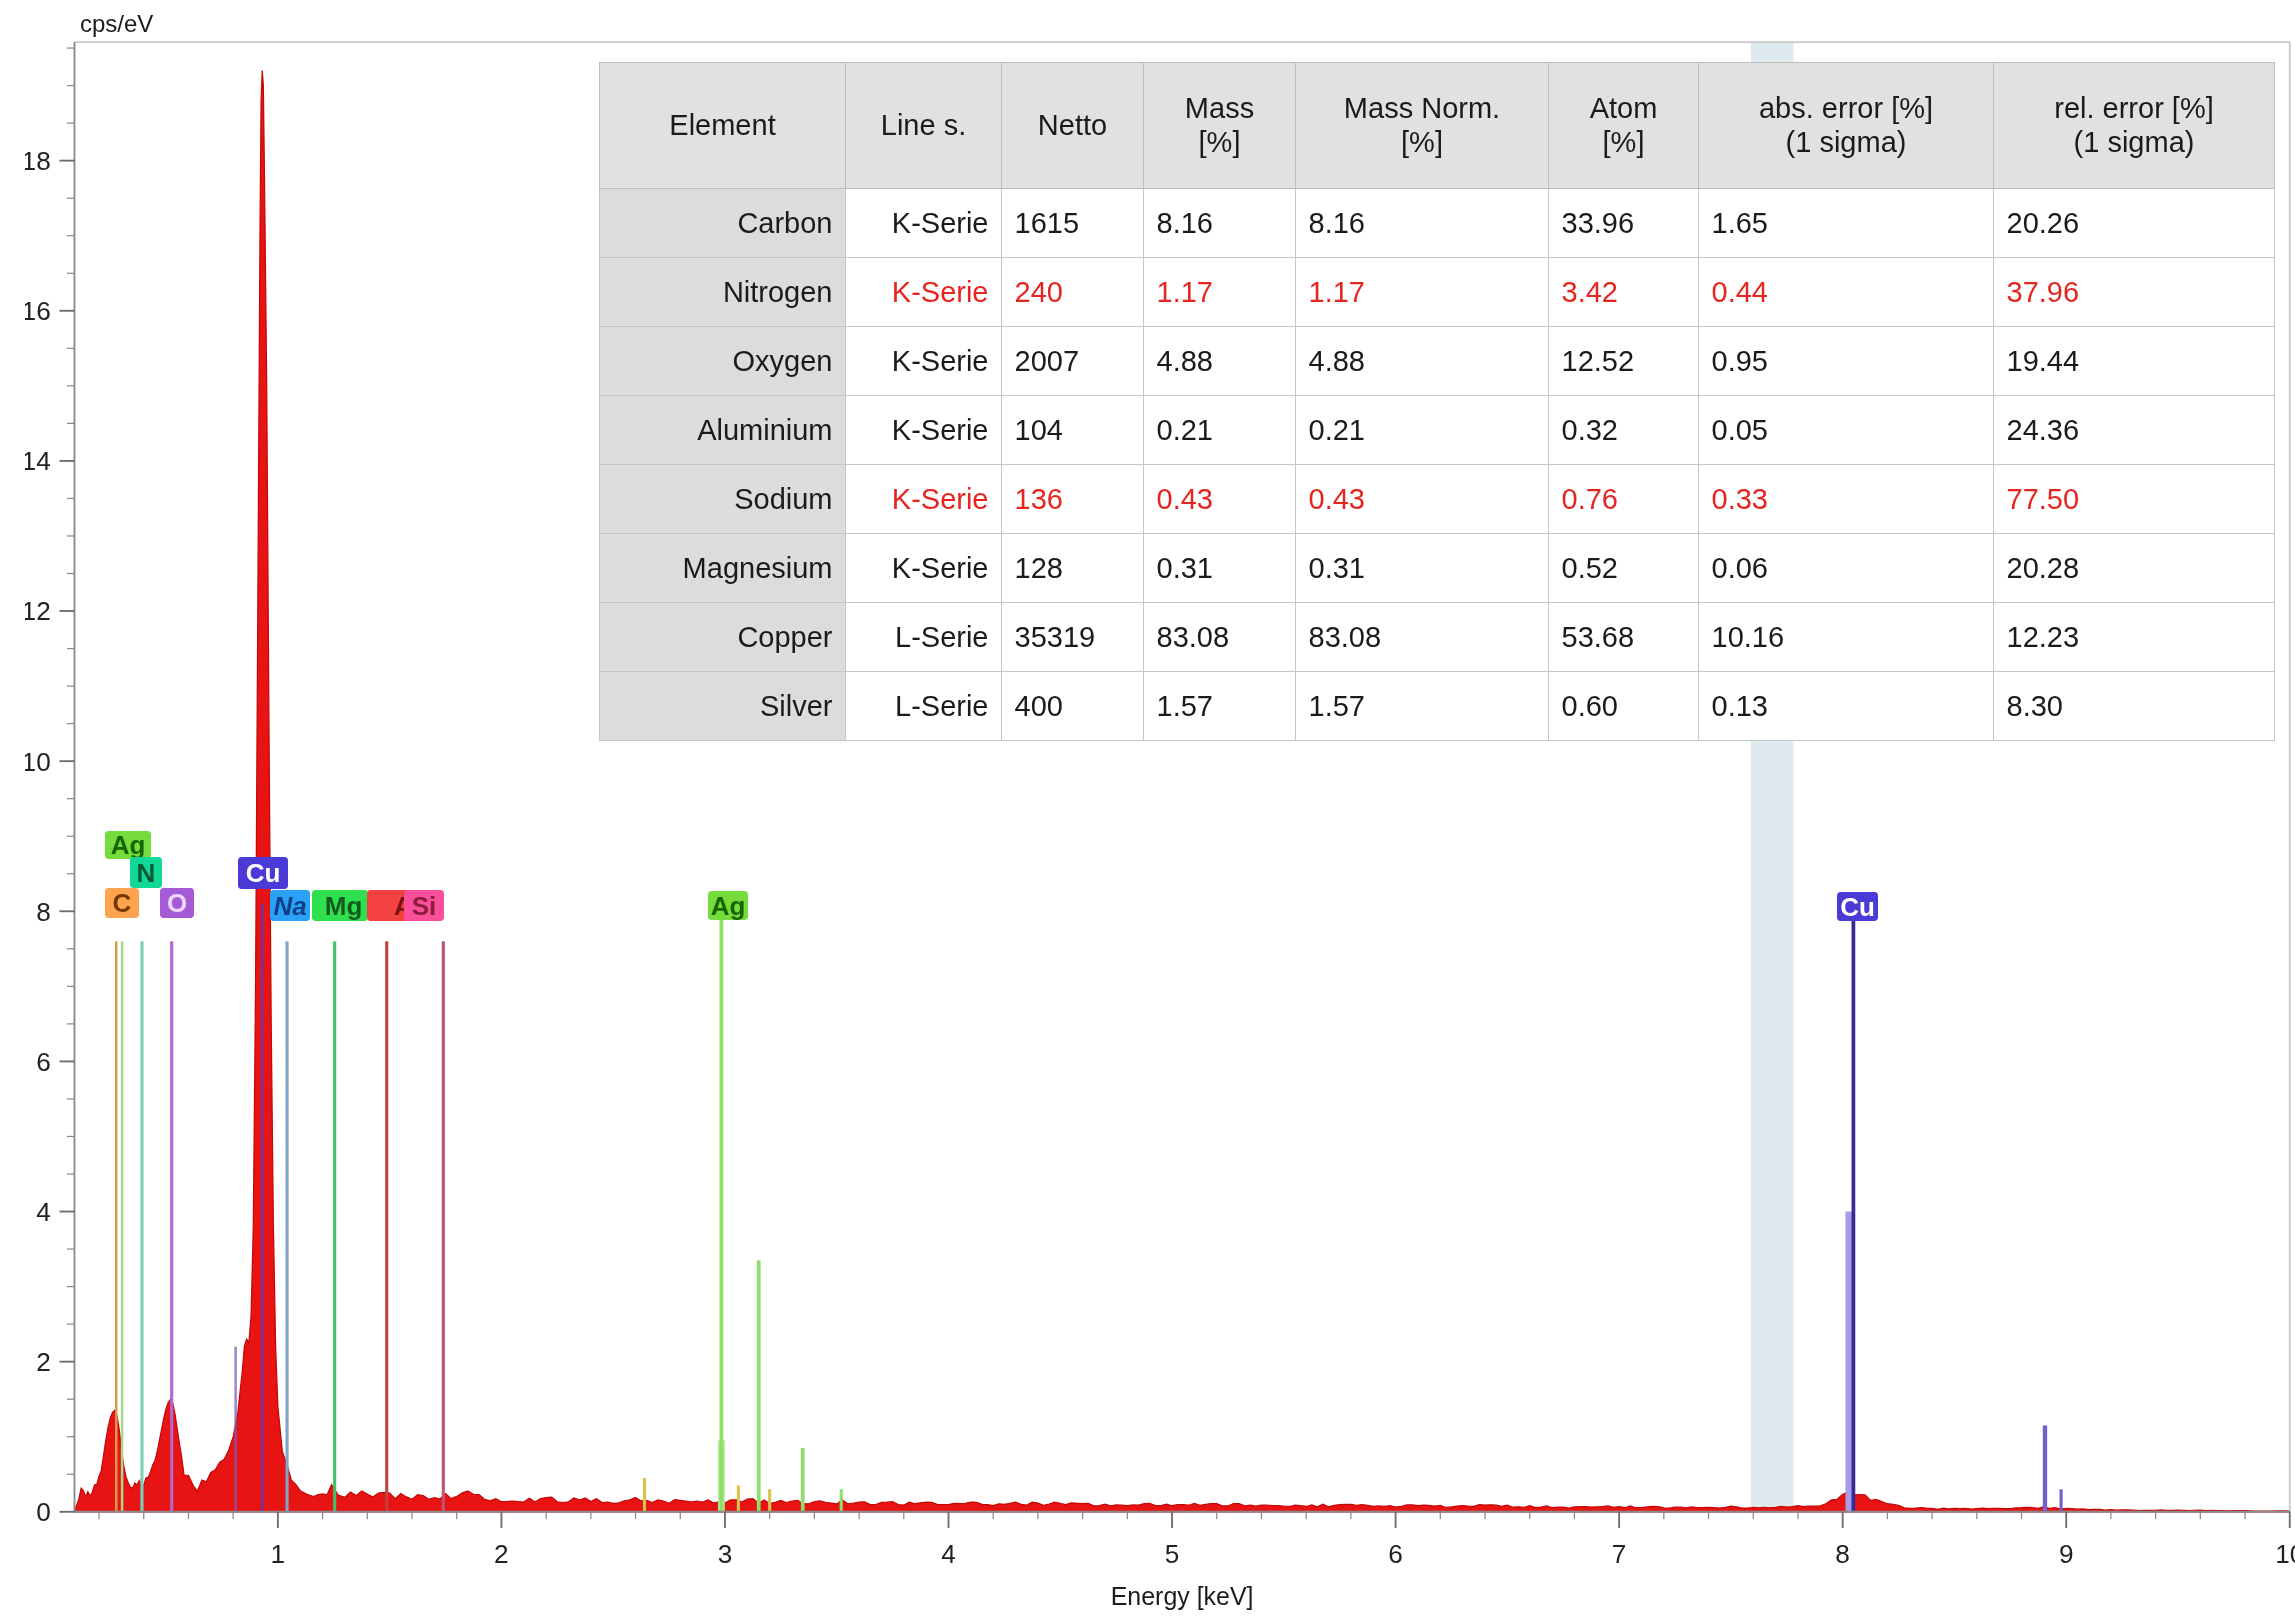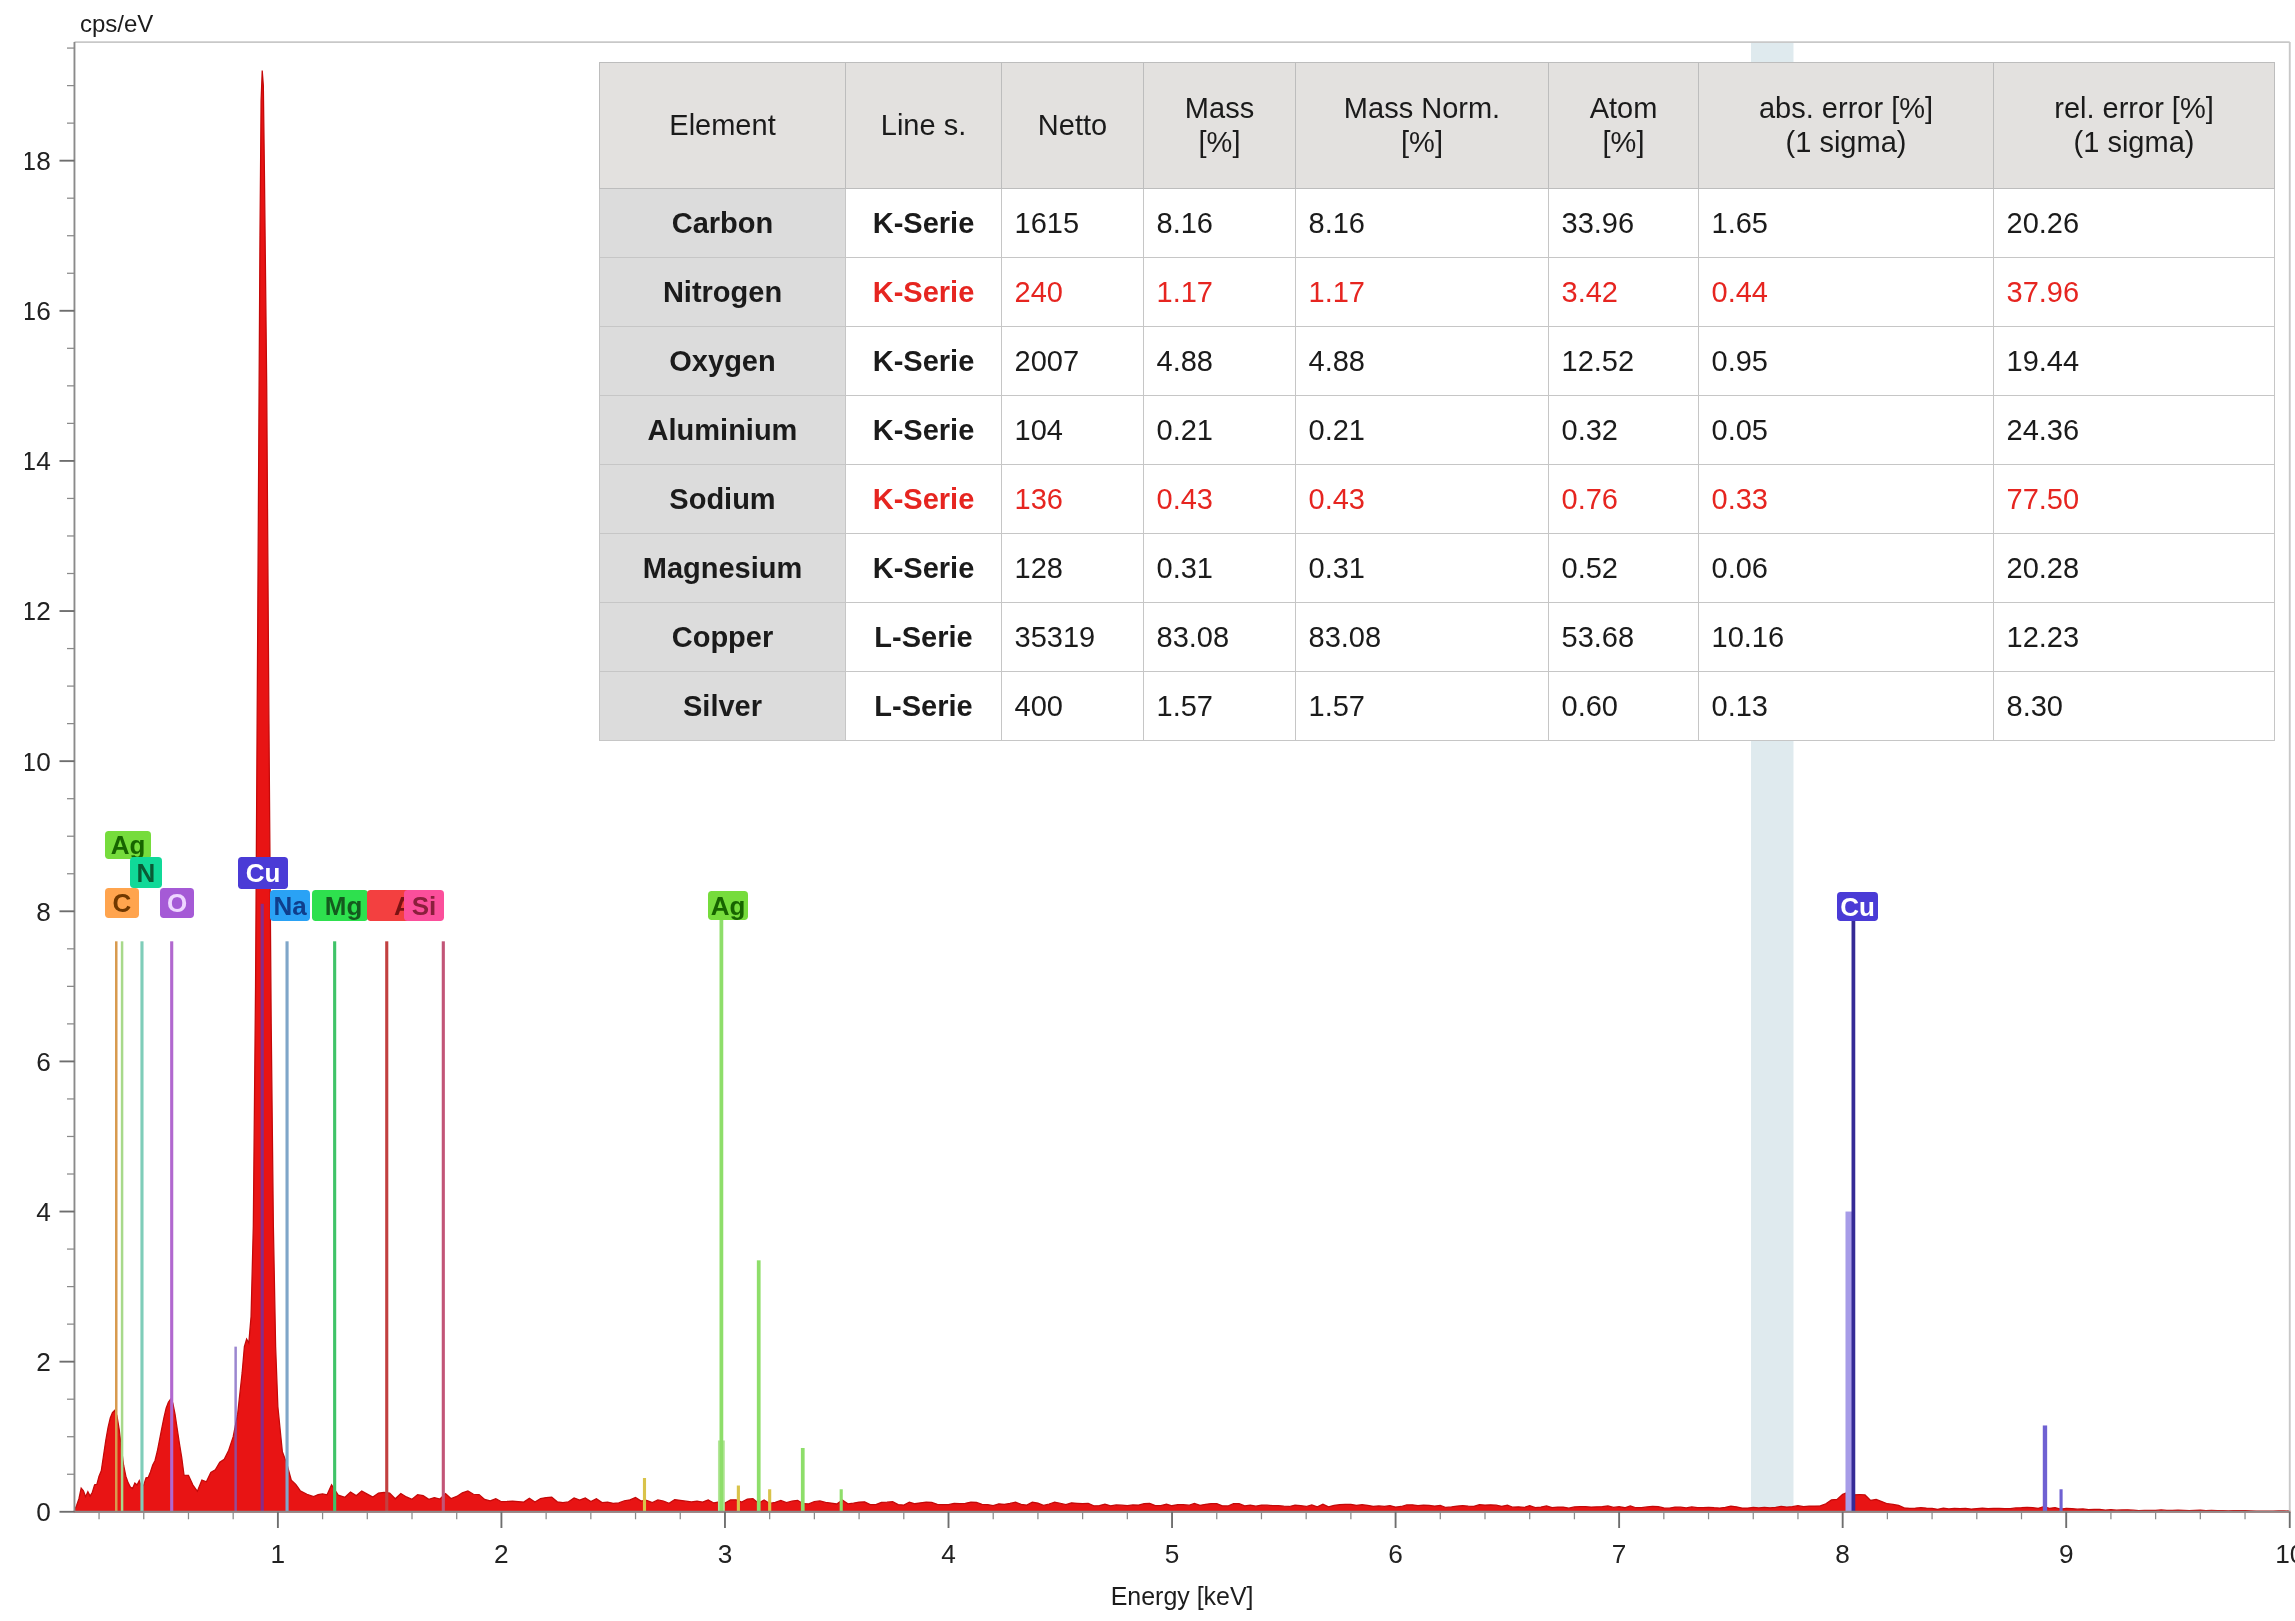--- a/index.html
+++ b/index.html
@@ -14,21 +14,21 @@
   
   #qtable{position:absolute;left:599px;top:62px;border-collapse:collapse;table-layout:fixed;
           font-size:29px;color:#1b1b1b;z-index:20;background:#ffffff;
           border:1.2px solid #b5b5b5;}
   #qtable th{background:#e3e1df;font-weight:normal;text-align:center;vertical-align:middle;
              height:125px;padding:0 7.5px;white-space:pre-line;line-height:1.15;
              border:1.2px solid #bdbdbd;}
   #qtable td{height:68px;padding:0 12.5px;background:#ffffff;white-space:nowrap;
              vertical-align:middle;border:1.2px solid #c6c6c6;overflow:hidden;}
   #qtable td.col-element{background:#dcdcdc;text-align:left;}
-  #qtable td.al{text-align:center;font-weight:bold;}
+  #qtable td.al{text-align:right;}
   #qtable td.ar{text-align:left;}
   #qtable tr.flagged td.redable{color:#e62520;}
   #qtable tr.sumrow td.bold{font-weight:bold;}
 </style>
 </head>
 <body>
 
 <div id="stage">
   <div id="cps-label">cps/eV</div>
   <svg id="chart-svg" width="2271" height="1587" viewBox="0 0 3639 2543">
@@ -171,21 +171,21 @@
       <text x="41.238" y="458.52" text-anchor="end" font-size="42" fill="#222" font-family="Liberation Sans, sans-serif">16</text>
       <line x1="79.238" y1="202.96000000000004" x2="55.238" y2="202.96000000000004" stroke="#6e6e6e" stroke-width="3"></line>
       <text x="41.238" y="217.96000000000004" text-anchor="end" font-size="42" fill="#222" font-family="Liberation Sans, sans-serif">18</text>
     </svg>
   <div id="badge-layer">
       <div class="badge" style="left: 105px; top: 831px; width: 46px; height: 27.5px; background: rgb(118, 220, 60); color: rgb(23, 100, 0);">Ag</div>
       <div class="badge" style="left: 130px; top: 857px; width: 32px; height: 31px; background: rgb(16, 217, 152); color: rgb(10, 90, 53);">N</div>
       <div class="badge" style="left: 105px; top: 888px; width: 34px; height: 30px; background: rgb(255, 164, 78); color: rgb(112, 56, 0);">C</div>
       <div class="badge" style="left: 160px; top: 888px; width: 34px; height: 30px; background: rgb(165, 90, 214); color: rgb(238, 214, 255);">O</div>
       <div class="badge" style="left: 238px; top: 857px; width: 50px; height: 32px; background: rgb(74, 59, 214); color: rgb(255, 255, 255);">Cu</div>
-      <div class="badge" style="left: 270px; top: 890px; width: 40px; height: 31px; background: rgb(42, 162, 245); color: rgb(15, 62, 140);">Na</div>
+      <div class="badge" style="left: 270px; top: 890px; width: 40px; height: 31px; background: rgb(42, 162, 245); color: rgb(15, 62, 140); font-style: italic;">Na</div>
       <div class="badge" style="left: 312px; top: 890px; width: 49px; height: 31px; background: rgb(46, 224, 78); color: rgb(20, 90, 30); padding-left: 7px;">Mg</div>
       <div class="badge" style="left: 367px; top: 890px; width: 40px; height: 31px; background: rgb(243, 64, 64); color: rgb(122, 18, 18); padding-left: 20px;">Al</div>
       <div class="badge" style="left: 404px; top: 890px; width: 40px; height: 31px; background: rgb(251, 79, 155); color: rgb(138, 31, 60);">Si</div>
       <div class="badge" style="left: 708px; top: 891px; width: 40px; height: 29px; background: rgb(118, 220, 60); color: rgb(23, 100, 0);">Ag</div>
       <div class="badge" style="left: 1837px; top: 892px; width: 41px; height: 29px; background: rgb(74, 59, 214); color: rgb(255, 255, 255);">Cu</div>
     </div>
   <table id="qtable">
     <colgroup>
         <col style="width: 246px;">
         <col style="width: 156px;">

